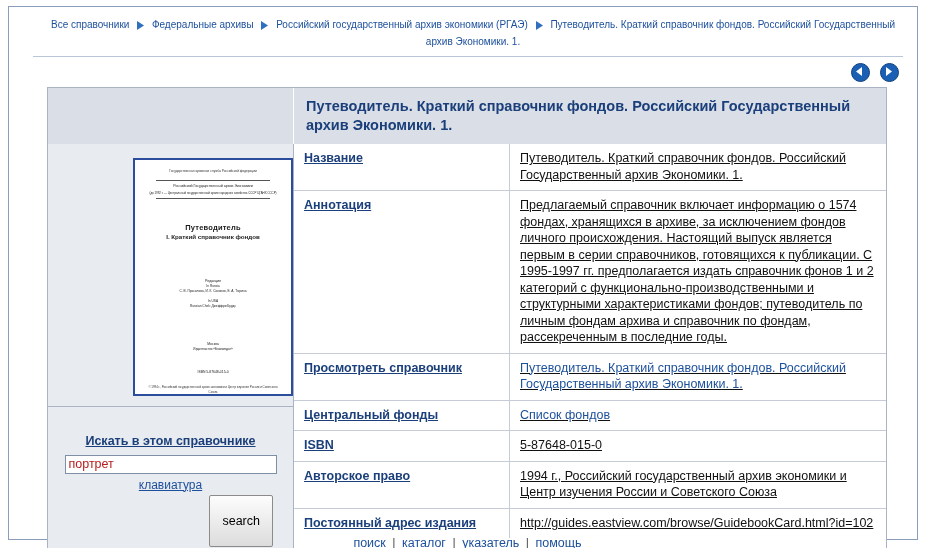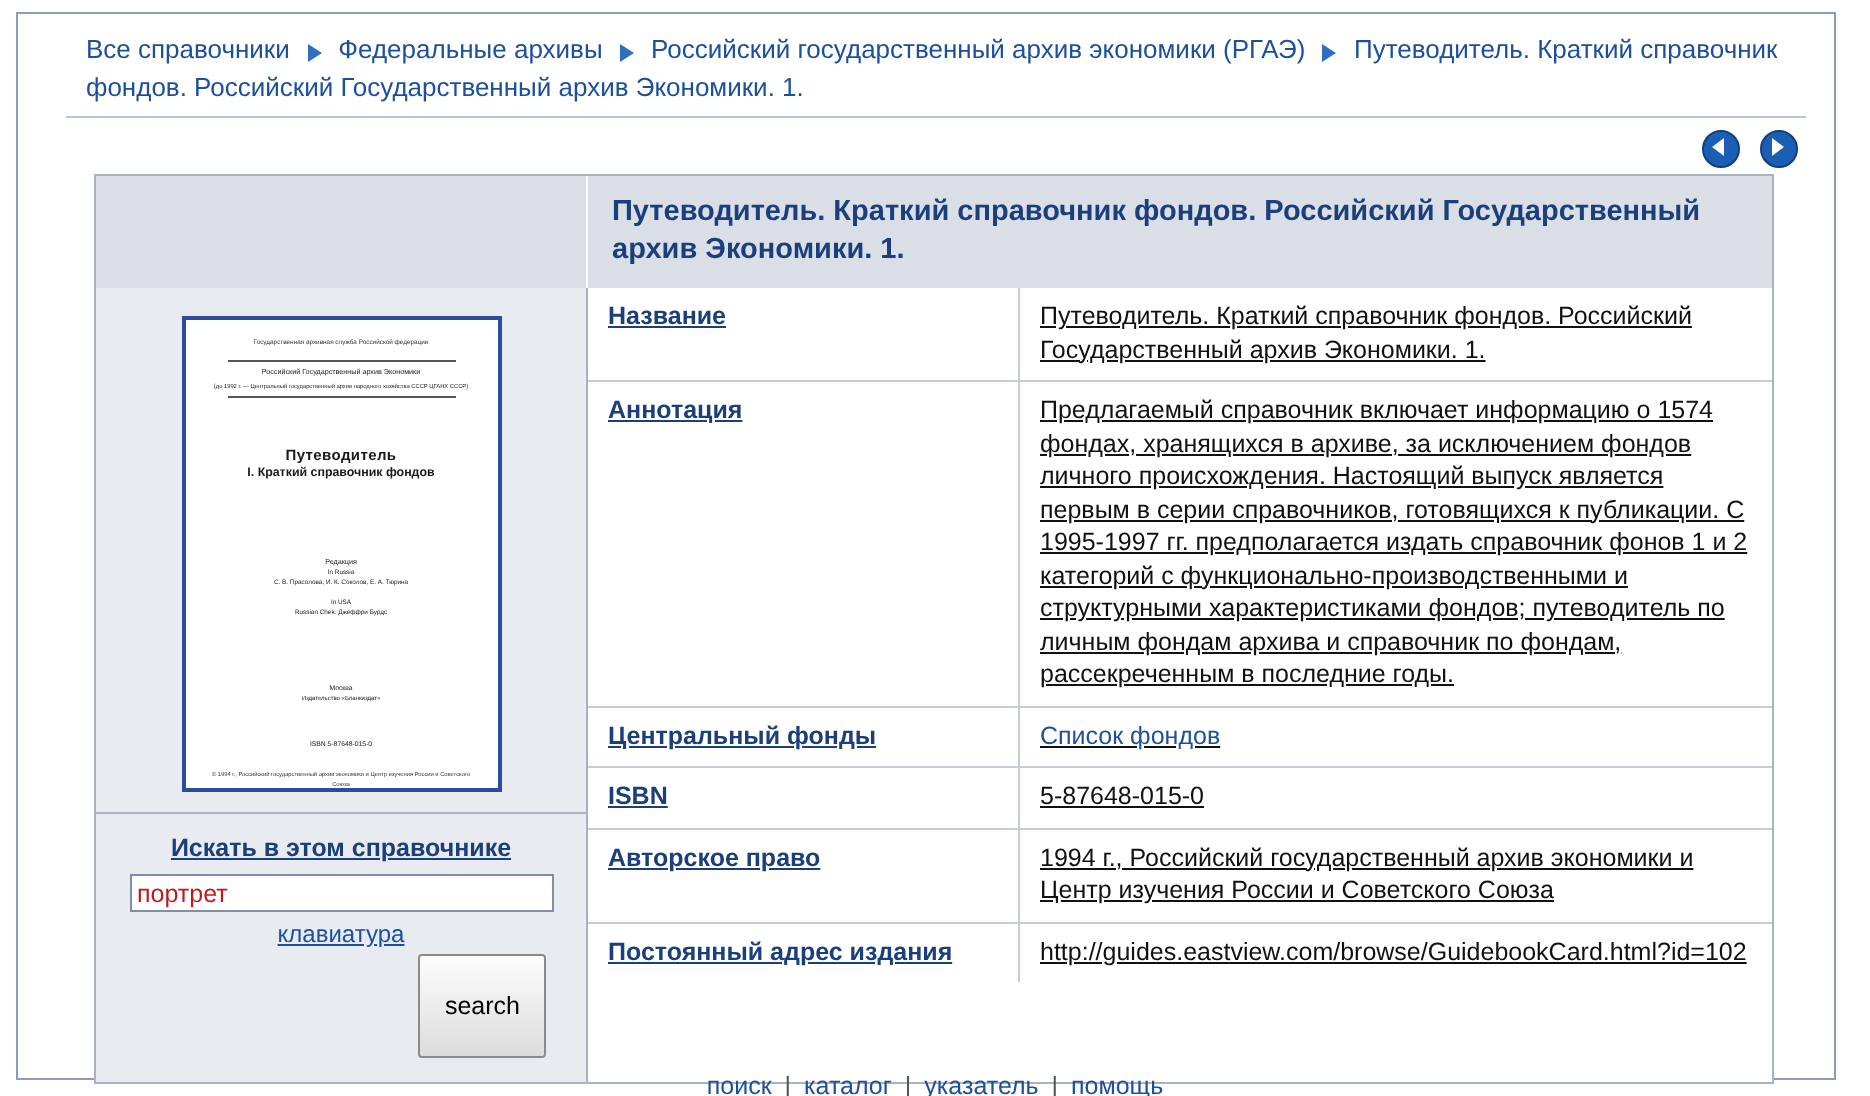--- a/index.html
+++ b/index.html
@@ -21,23 +21,24 @@
     left: 8px;
     top: 6px;
     width: 910px;
     height: 534px;
     border: 1px solid #8b9dbb;
     box-sizing: border-box;
     background: #ffffff;
   }
   .breadcrumb {
     padding: 9px 14px 2px 34px;
-    font-size: 13px;
+    font-size: 10px;
     color: #1a1a66;
     line-height: 17px;
+    text-align: center;
   }
   .breadcrumb a {
     color: #1c4f9c;
     text-decoration: none;
   }
   .crumb-sep {
     display: inline-block;
     color: #2f6fbf;
     font-size: 11px;
     margin: 0 4px;
@@ -104,21 +105,21 @@
   .left-col {
     width: 246px;
     box-sizing: border-box;
     background: #e8ebf0;
     border-right: 1px solid #aab3c2;
     padding: 0;
   }
   .cover-wrap {
     padding: 14px 0 10px 0;
     display: flex;
-    justify-content: center;
+    justify-content: flex-end;
     background: #e8ebf0;
   }
   .cover {
     width: 160px;
     height: 238px;
     background: #ffffff;
     border: 2px solid #2b4d9b;
     box-sizing: border-box;
     padding: 9px 7px;
     font-size: 3.4px;
@@ -140,21 +141,21 @@
   .search-box {
     border-top: 1px solid #aab3c2;
     background: #e8ebf0;
     padding: 8px 10px 12px 10px;
     text-align: center;
   }
   .search-title {
     font-size: 12.5px;
     font-weight: bold;
     color: #1b3f7a;
-    margin: 2px 0 6px 0;
+    margin: 19px 0 6px 0;
     text-decoration: underline;
   }
   .search-input {
     width: 212px;
     height: 19px;
     border: 1px solid #7f8fa6;
     font-size: 12.5px;
     padding: 1px 3px;
     box-sizing: border-box;
     font-family: "Liberation Sans", sans-serif;
@@ -335,20 +336,26 @@
             <tbody>
               <tr>
                 <td class="label">Название</td>
                 <td class="value">Путеводитель. Краткий справочник фондов. Российский Государственный архив Экономики. 1.</td>
               </tr>
               <tr>
                 <td class="label">Аннотация</td>
                 <td class="value">Предлагаемый справочник включает информацию о 1574 фондах, хранящихся в архиве, за исключением фондов личного происхождения. Настоящий выпуск является первым в серии справочников, готовящихся к публикации. С 1995-1997 гг. предполагается издать справочник фонов 1 и 2 категорий с функционально-производственными и структурными характеристиками фондов; путеводитель по личным фондам архива и справочник по фондам, рассекреченным в последние годы.</td>
               </tr>
               <tr>
+                <td class="label">Просмотреть справочник</td>
+                <td class="value">
+                  <a class="vlink" href="#">Путеводитель. Краткий справочник фондов. Российский Государственный архив Экономики. 1.</a>
+                </td>
+              </tr>
+              <tr>
                 <td class="label">Центральный фонды</td>
                 <td class="value">
                   <a class="vlink" href="#">Список фондов</a>
                 </td>
               </tr>
               <tr>
                 <td class="label">ISBN</td>
                 <td class="value">5-87648-015-0</td>
               </tr>
               <tr>

